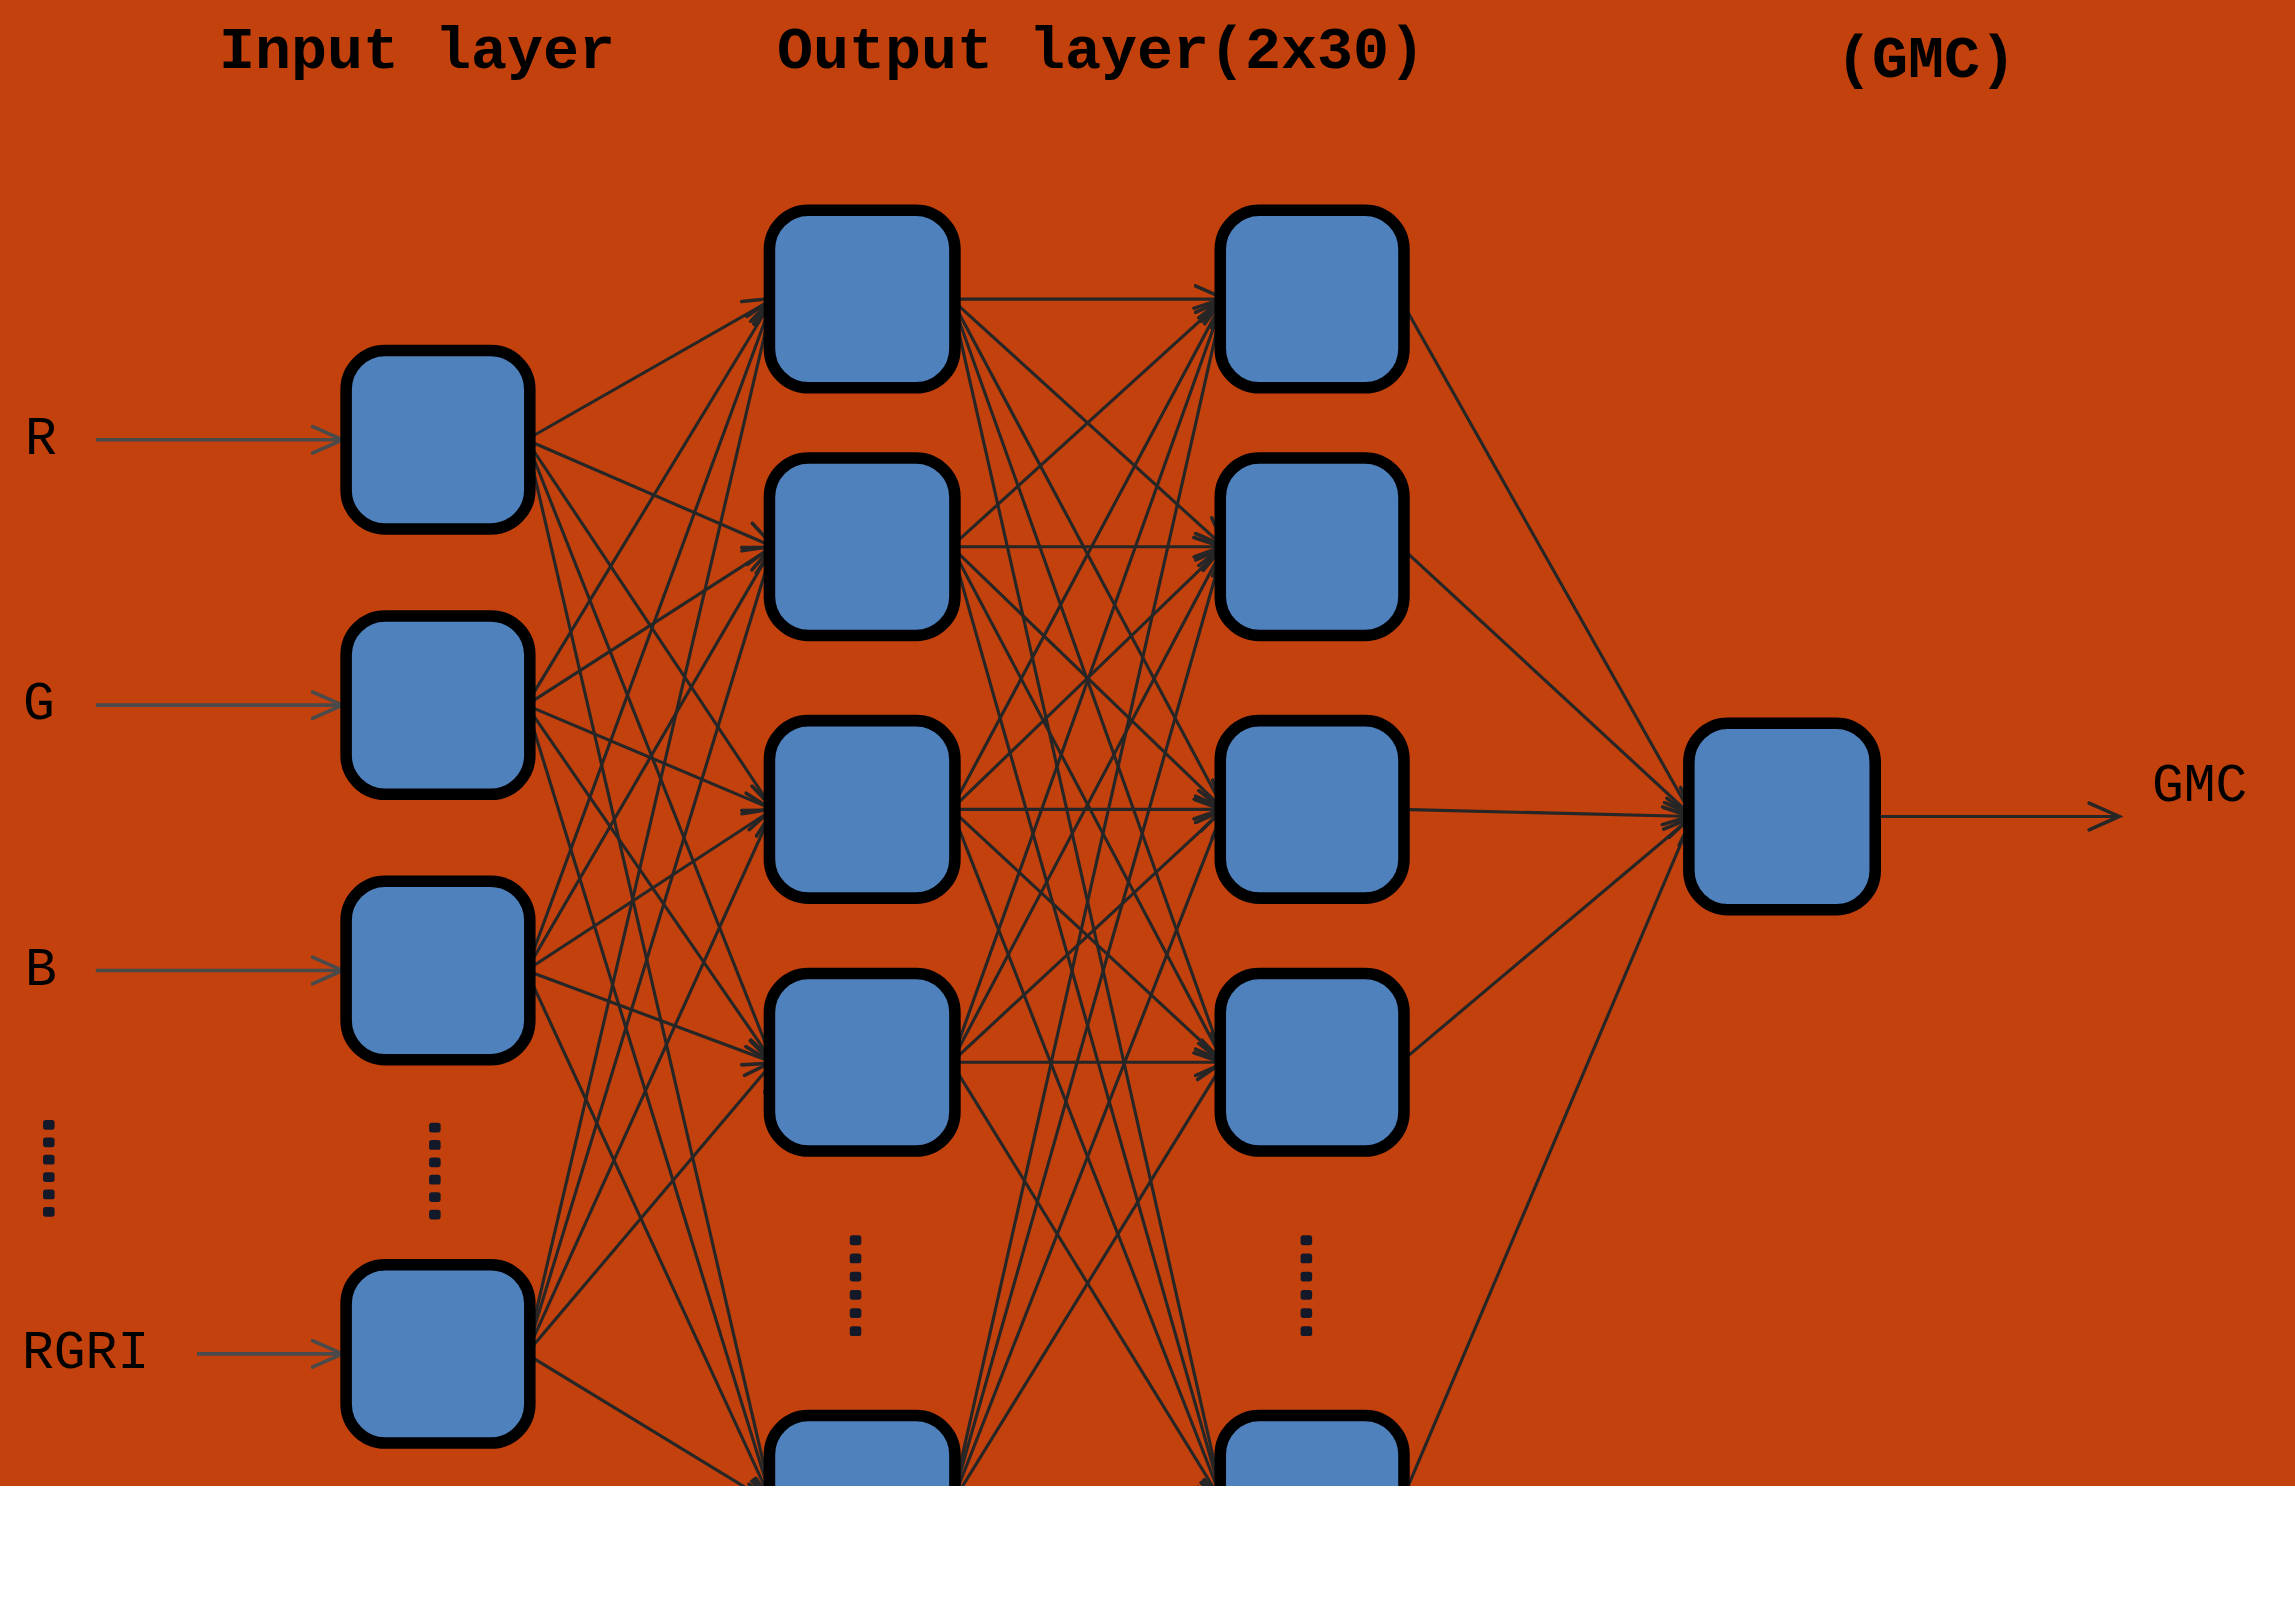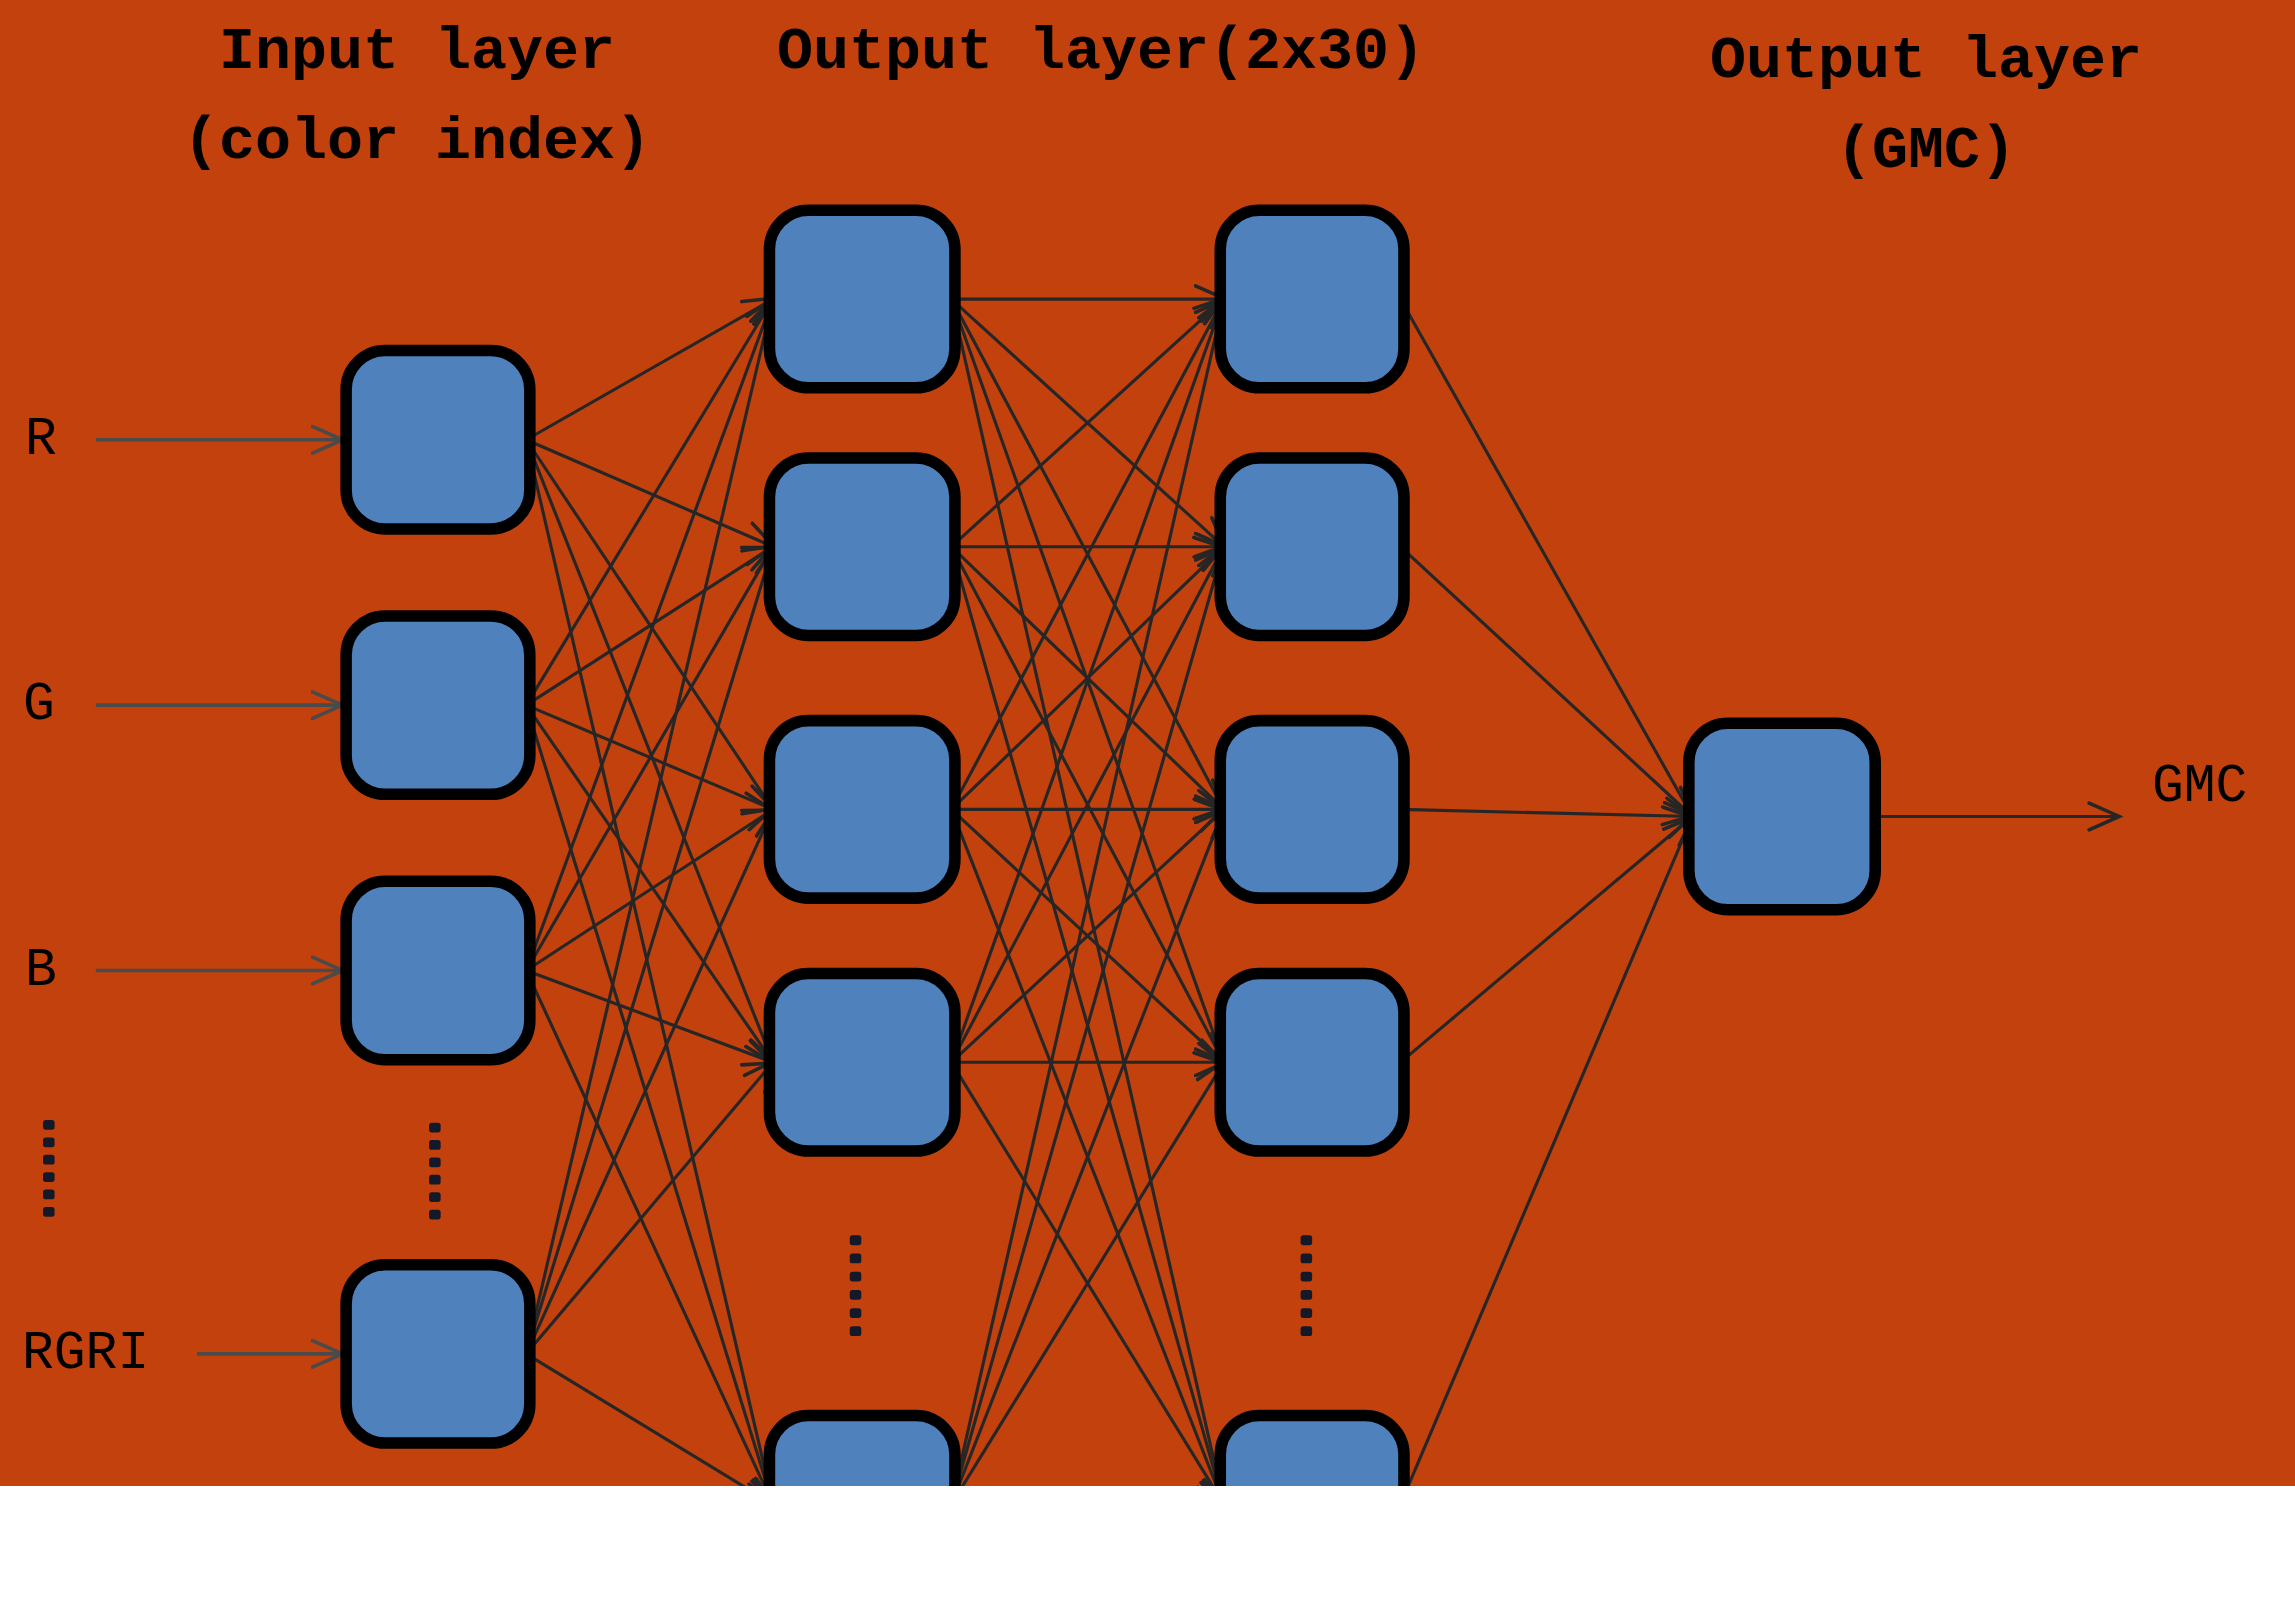--- a/index.html
+++ b/index.html
@@ -145,29 +145,27 @@
         <rect x="1465.5" y="1412.5" width="13" height="11" rx="3" fill="#141929"></rect>
         <rect x="1465.5" y="1433" width="13" height="11" rx="3" fill="#141929"></rect>
         <rect x="1465.5" y="1453.5" width="13" height="11" rx="3" fill="#141929"></rect>
         <rect x="1465.5" y="1474" width="13" height="11" rx="3" fill="#141929"></rect>
         <rect x="1465.5" y="1494.5" width="13" height="11" rx="3" fill="#141929"></rect>
       </g>
     </svg>
 
   <div class="hdr" style="left:417px;top:7px;">
     <div>Input layer</div>
-    <div>(color index)</div>
   </div>
 
   <div class="hdr single" style="left:1101px;top:16px;">
     <div>Output layer(2x30)</div>
   </div>
 
   <div class="hdr" style="left:1926px;top:16px;">
-    <div>Output layer</div>
     <div>(GMC)</div>
   </div>
 
   <div class="side-label" style="left:2152px;top:787px;">GMC</div>
 
 <div class="side-label" style="left: 25px; top: 440px;">R</div>
     <div class="side-label" style="left: 23px; top: 705px;">G</div>
     <div class="side-label" style="left: 25px; top: 971px;">B</div>
     <div class="side-label" style="left: 22px; top: 1354px;">RGRI</div>
   </div>

